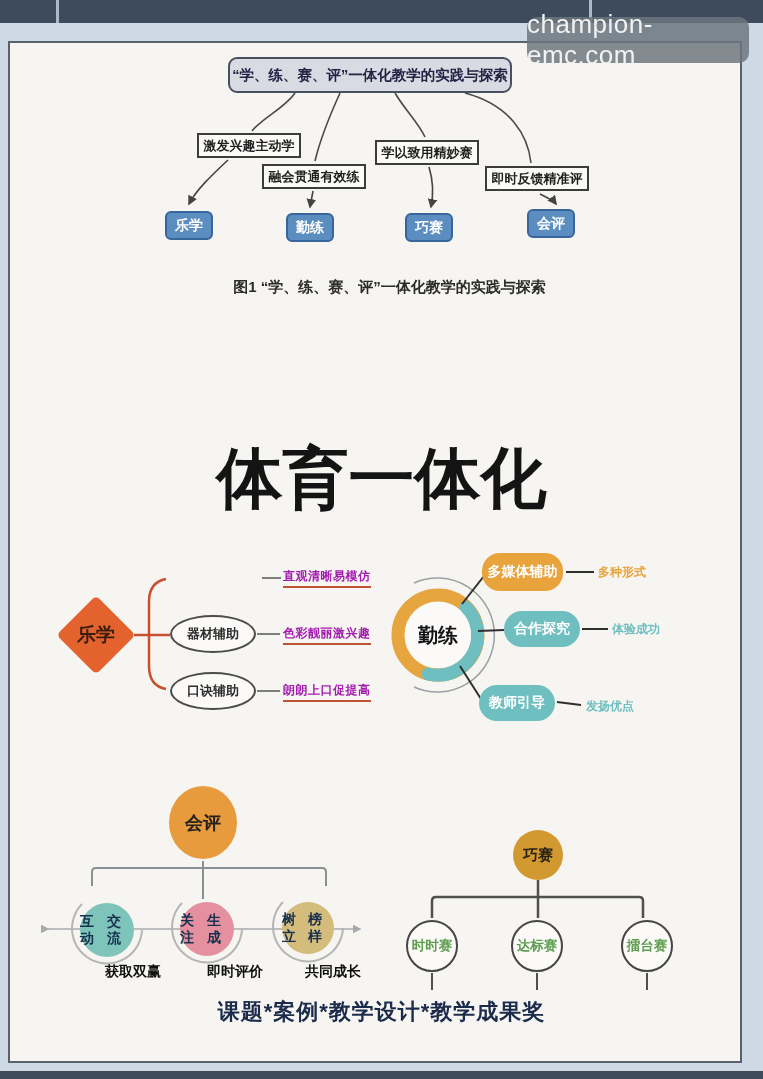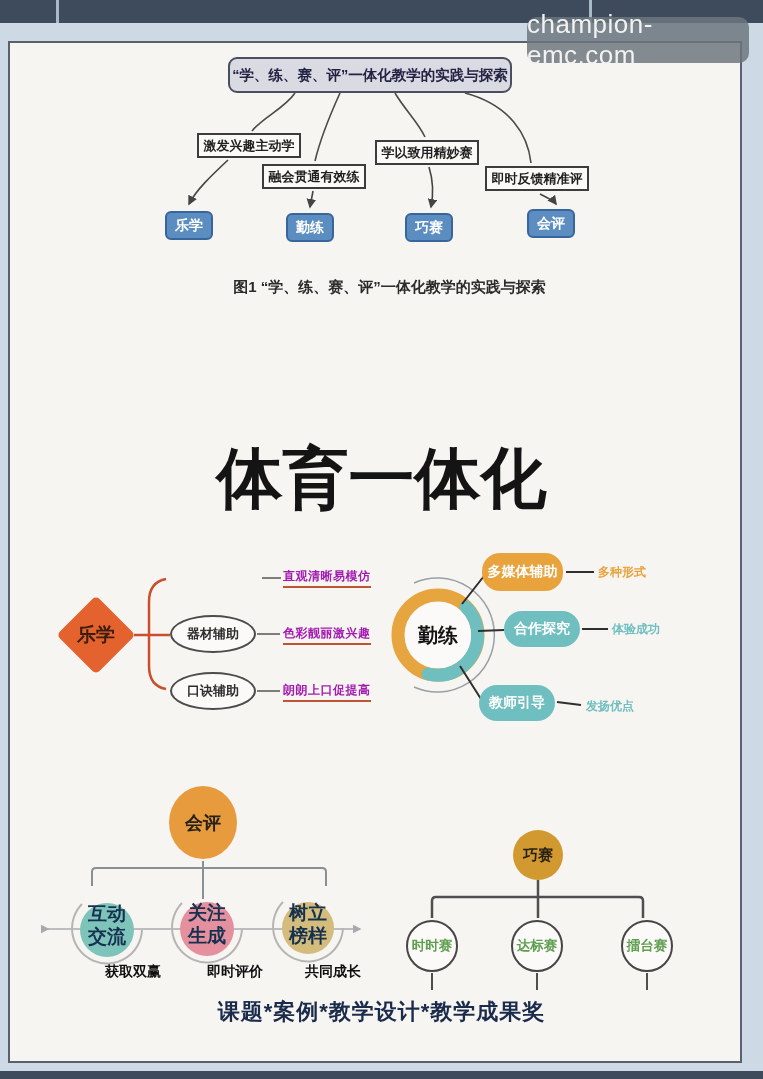--- a/index.html
+++ b/index.html
@@ -94,22 +94,22 @@
 
   
   #f4-root {
     position: absolute; left: 169px; top: 786px; width: 68px; height: 73px;
     background: #e79b3d; border-radius: 50%;
     display: flex; align-items: center; justify-content: center;
     font-size: 18px; font-weight: bold; color: #26211a;
   }
   .f4-circle {
     position: absolute; border-radius: 50%;
-    display: flex; flex-direction: column; align-items: center; justify-content: flex-start;
-    font-size: 19px; font-weight: bold; color: #16304f; line-height: 1.2;
+    display: flex; align-items: center; justify-content: space-between;
+    font-size: 14px; font-weight: bold; color: #16304f; line-height: 1.2;
   }
   .f4-label { position: absolute; width: 80px; text-align: center;
     font-size: 14px; font-weight: bold; color: #101010; }
 
   
   #f5-root {
     position: absolute; left: 513px; top: 830px; width: 50px; height: 50px;
     background: #d1992f; border-radius: 50%;
     display: flex; align-items: center; justify-content: center;
     font-size: 15px; font-weight: bold; color: #262014;

